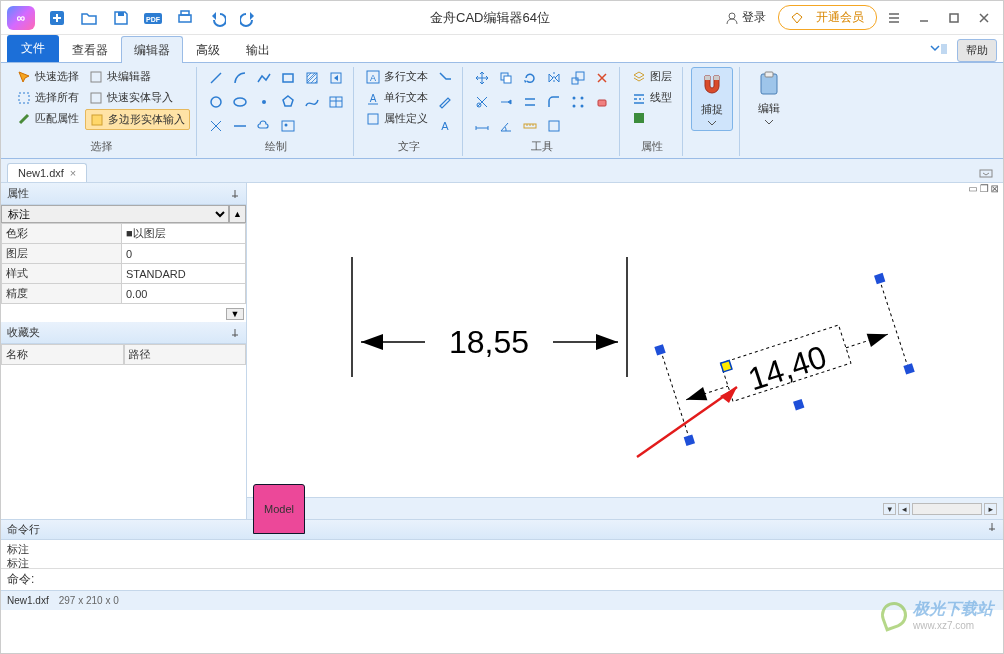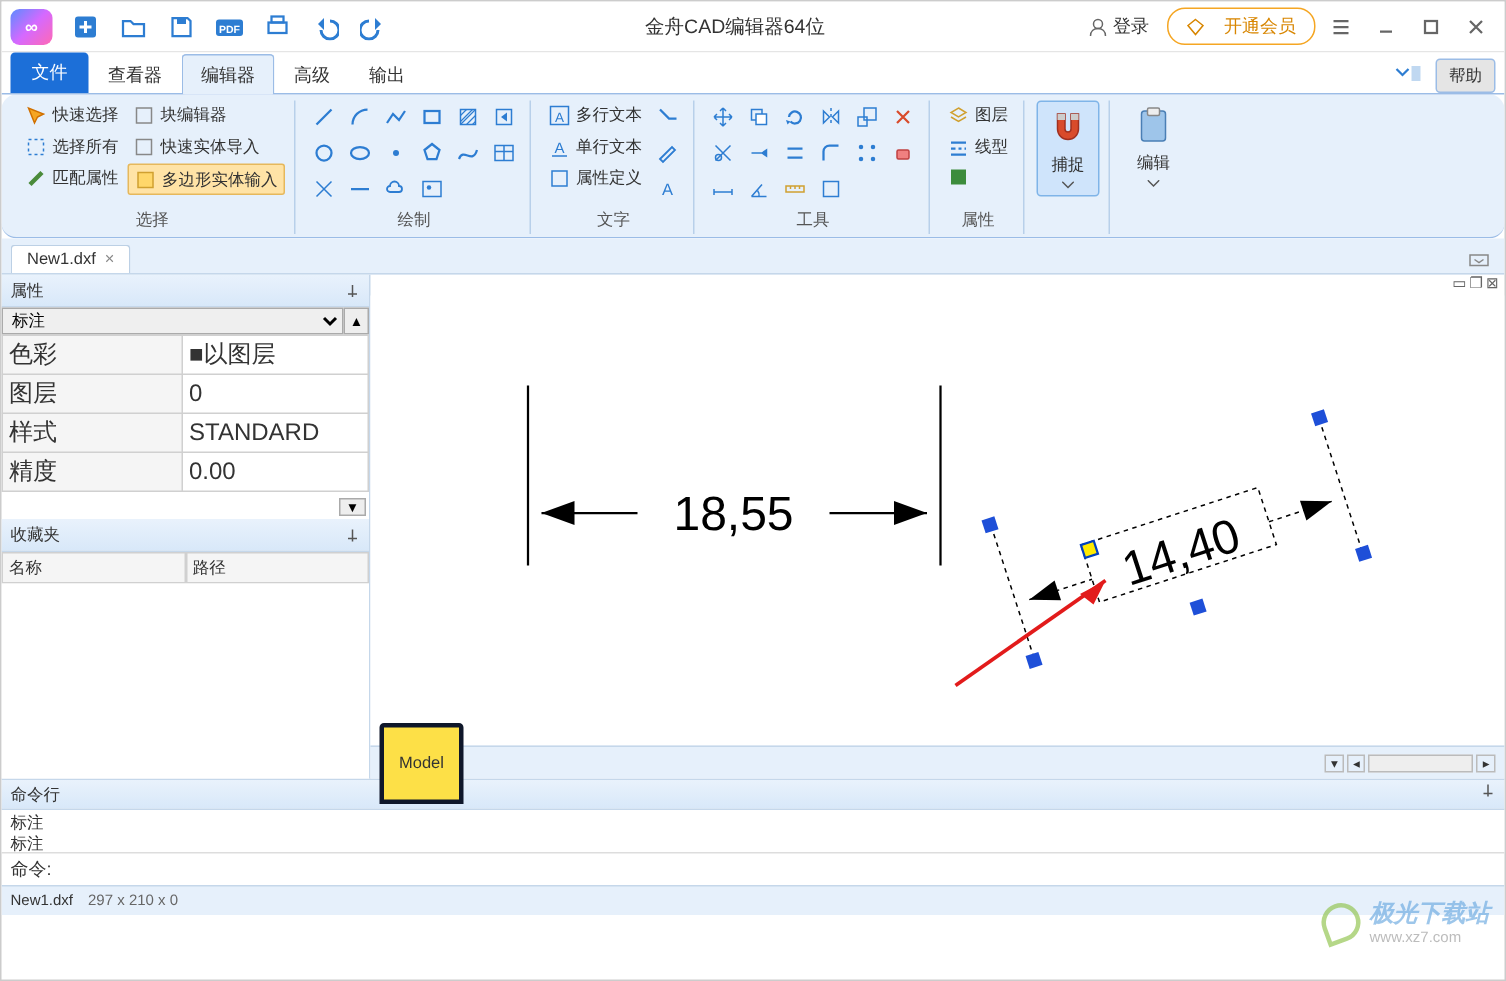--- a/index.html
+++ b/index.html
@@ -18,21 +18,21 @@
 
 
 .ribbon-tabs { height: 28px; display: flex; background: #fff; padding-left: 6px; border-bottom: 1px solid #9bbce6; position: relative; }
 .file-tab { background: #1c6fd8; color: #fff; padding: 5px 14px; border-radius: 3px 3px 0 0; font-size: 12px; cursor: pointer; }
 .r-tab { padding: 5px 12px; cursor: pointer; border: 1px solid transparent; border-bottom: none; position: relative; top: 1px; }
 .r-tab.active { background: #e6f0fb; border-color: #9bbce6; border-radius: 3px 3px 0 0; }
 .help-area { position: absolute; right: 6px; top: 2px; display: flex; gap: 4px; align-items: center; }
 .help-btn { padding: 3px 8px; border: 1px solid #9bbce6; border-radius: 3px; background: #e5e5e5; cursor: pointer; font-size: 11px; }
 
 
-.ribbon { background: #e6f0fb; border-bottom: 1px solid #9bbce6; padding: 4px 6px 2px; display: flex; gap: 2px; border-radius: 10px; }
+.ribbon { background: #e6f0fb; border-bottom: 1px solid #9bbce6; padding: 4px 6px 2px; display: flex; gap: 2px; }
 .r-group { border-right: 1px solid #b8d0ea; padding: 0 6px 2px; display: flex; flex-direction: column; }
 .r-group-body { display: flex; gap: 2px; flex: 1; }
 .r-group-label { text-align: center; font-size: 11px; color: #555; padding-top: 2px; }
 .r-col { display: flex; flex-direction: column; gap: 2px; }
 .r-item { display: flex; align-items: center; gap: 4px; padding: 2px 4px; font-size: 11px; cursor: pointer; border-radius: 2px; white-space: nowrap; }
 .r-item.sel { background: #ffe3a6; border: 1px solid #e6b85c; }
 .r-icongrid { display: grid; grid-template-columns: repeat(6, 22px); grid-auto-rows: 22px; gap: 2px; }
 .r-iconbtn { width: 22px; height: 22px; display: flex; align-items: center; justify-content: center; border-radius: 2px; cursor: pointer; }
 .r-big { width: 42px; display: flex; flex-direction: column; align-items: center; gap: 4px; padding: 4px 2px; cursor: pointer; border-radius: 3px; }
 .r-big.hl { background: #cfe4fb; border: 1px solid #7fb4e8; }
@@ -42,31 +42,31 @@
 .doc-tabs { height: 24px; background: #e6f0fb; border-bottom: 1px solid #c5d7ea; display: flex; align-items: flex-end; padding-left: 6px; position: relative; }
 .doc-tab { padding: 3px 10px; background: #fff; border: 1px solid #bcd0e5; border-bottom: none; border-radius: 3px 3px 0 0; display: flex; align-items: center; gap: 6px; font-size: 11px; cursor: pointer; }
 .doc-close { cursor: pointer; color: #888; }
 
 
 .workspace { display: flex; height: 336px; }
 .side { width: 246px; display: flex; flex-direction: column; border-right: 1px solid #c5d7ea; }
 .panel-hdr { background: linear-gradient(#e9f2fc,#d8e8f9); padding: 3px 6px; font-size: 11px; display: flex; justify-content: space-between; align-items: center; border-bottom: 1px solid #c5d7ea; }
 .pin-icon { cursor: pointer; }
 .prop-select { width: 100%; border: 1px solid #aaa; font-size: 11px; padding: 1px 2px; }
-.prop-table { width: 100%; border-collapse: collapse; font-size: 16px; padding-left: 44px; }
+.prop-table { width: 100%; border-collapse: collapse; font-size: 11px; padding-left: 44px; }
 .prop-table td { border: 1px solid #d0d0d0; padding: 2px 4px; background: #fff; }
 .prop-table td:first-child { width: 120px; background: #f5f5f5; }
 .fav-hdr { display: flex; }
 .fav-hdr div { flex: 1; border: 1px solid #d0d0d0; padding: 2px 4px; font-size: 11px; background: #f5f5f5; }
 
 .canvas-area { flex: 1; display: flex; flex-direction: column; }
 .canvas-ctrl { height: 14px; display: flex; justify-content: flex-end; gap: 2px; padding: 0 4px; font-size: 10px; color: #666; }
 .canvas { flex: 1; position: relative; background: #fff; overflow: hidden; }
 .model-tabs { height: 22px; background: #e6f0fb; border-top: 1px solid #c5d7ea; display: flex; align-items: center; padding: 0 6px; font-size: 11px; position: relative; }
-.model-tab { padding: 18px 10px; background: #fde047; border: 3px solid #0f172a; border-radius: 3px 3px 0 0; cursor: pointer; }
+.model-tab { padding: 18px 10px; background: #ec4899; border: 1px solid #0f172a; border-radius: 3px 3px 0 0; cursor: pointer; }
 
 
 .cmd-panel { border-top: 1px solid #c5d7ea; }
 .cmd-hdr { background: linear-gradient(#e9f2fc,#d8e8f9); padding: 2px 6px; font-size: 11px; display: flex; justify-content: space-between; border-bottom: 1px solid #c5d7ea; }
 .cmd-history { height: 28px; padding: 2px 6px; font-size: 11px; line-height: 14px; overflow: hidden; background: #fff; }
 .cmd-input-row { display: flex; align-items: center; padding: 2px 6px; border-top: 1px solid #ddd; }
 .cmd-input-row input { flex: 1; border: none; outline: none; font-size: 11px; padding: 2px; }
 
 
 .statusbar { height: 20px; background: #e6f0fb; border-top: 1px solid #c5d7ea; display: flex; align-items: center; font-size: 10px; padding: 0 6px; gap: 10px; }

